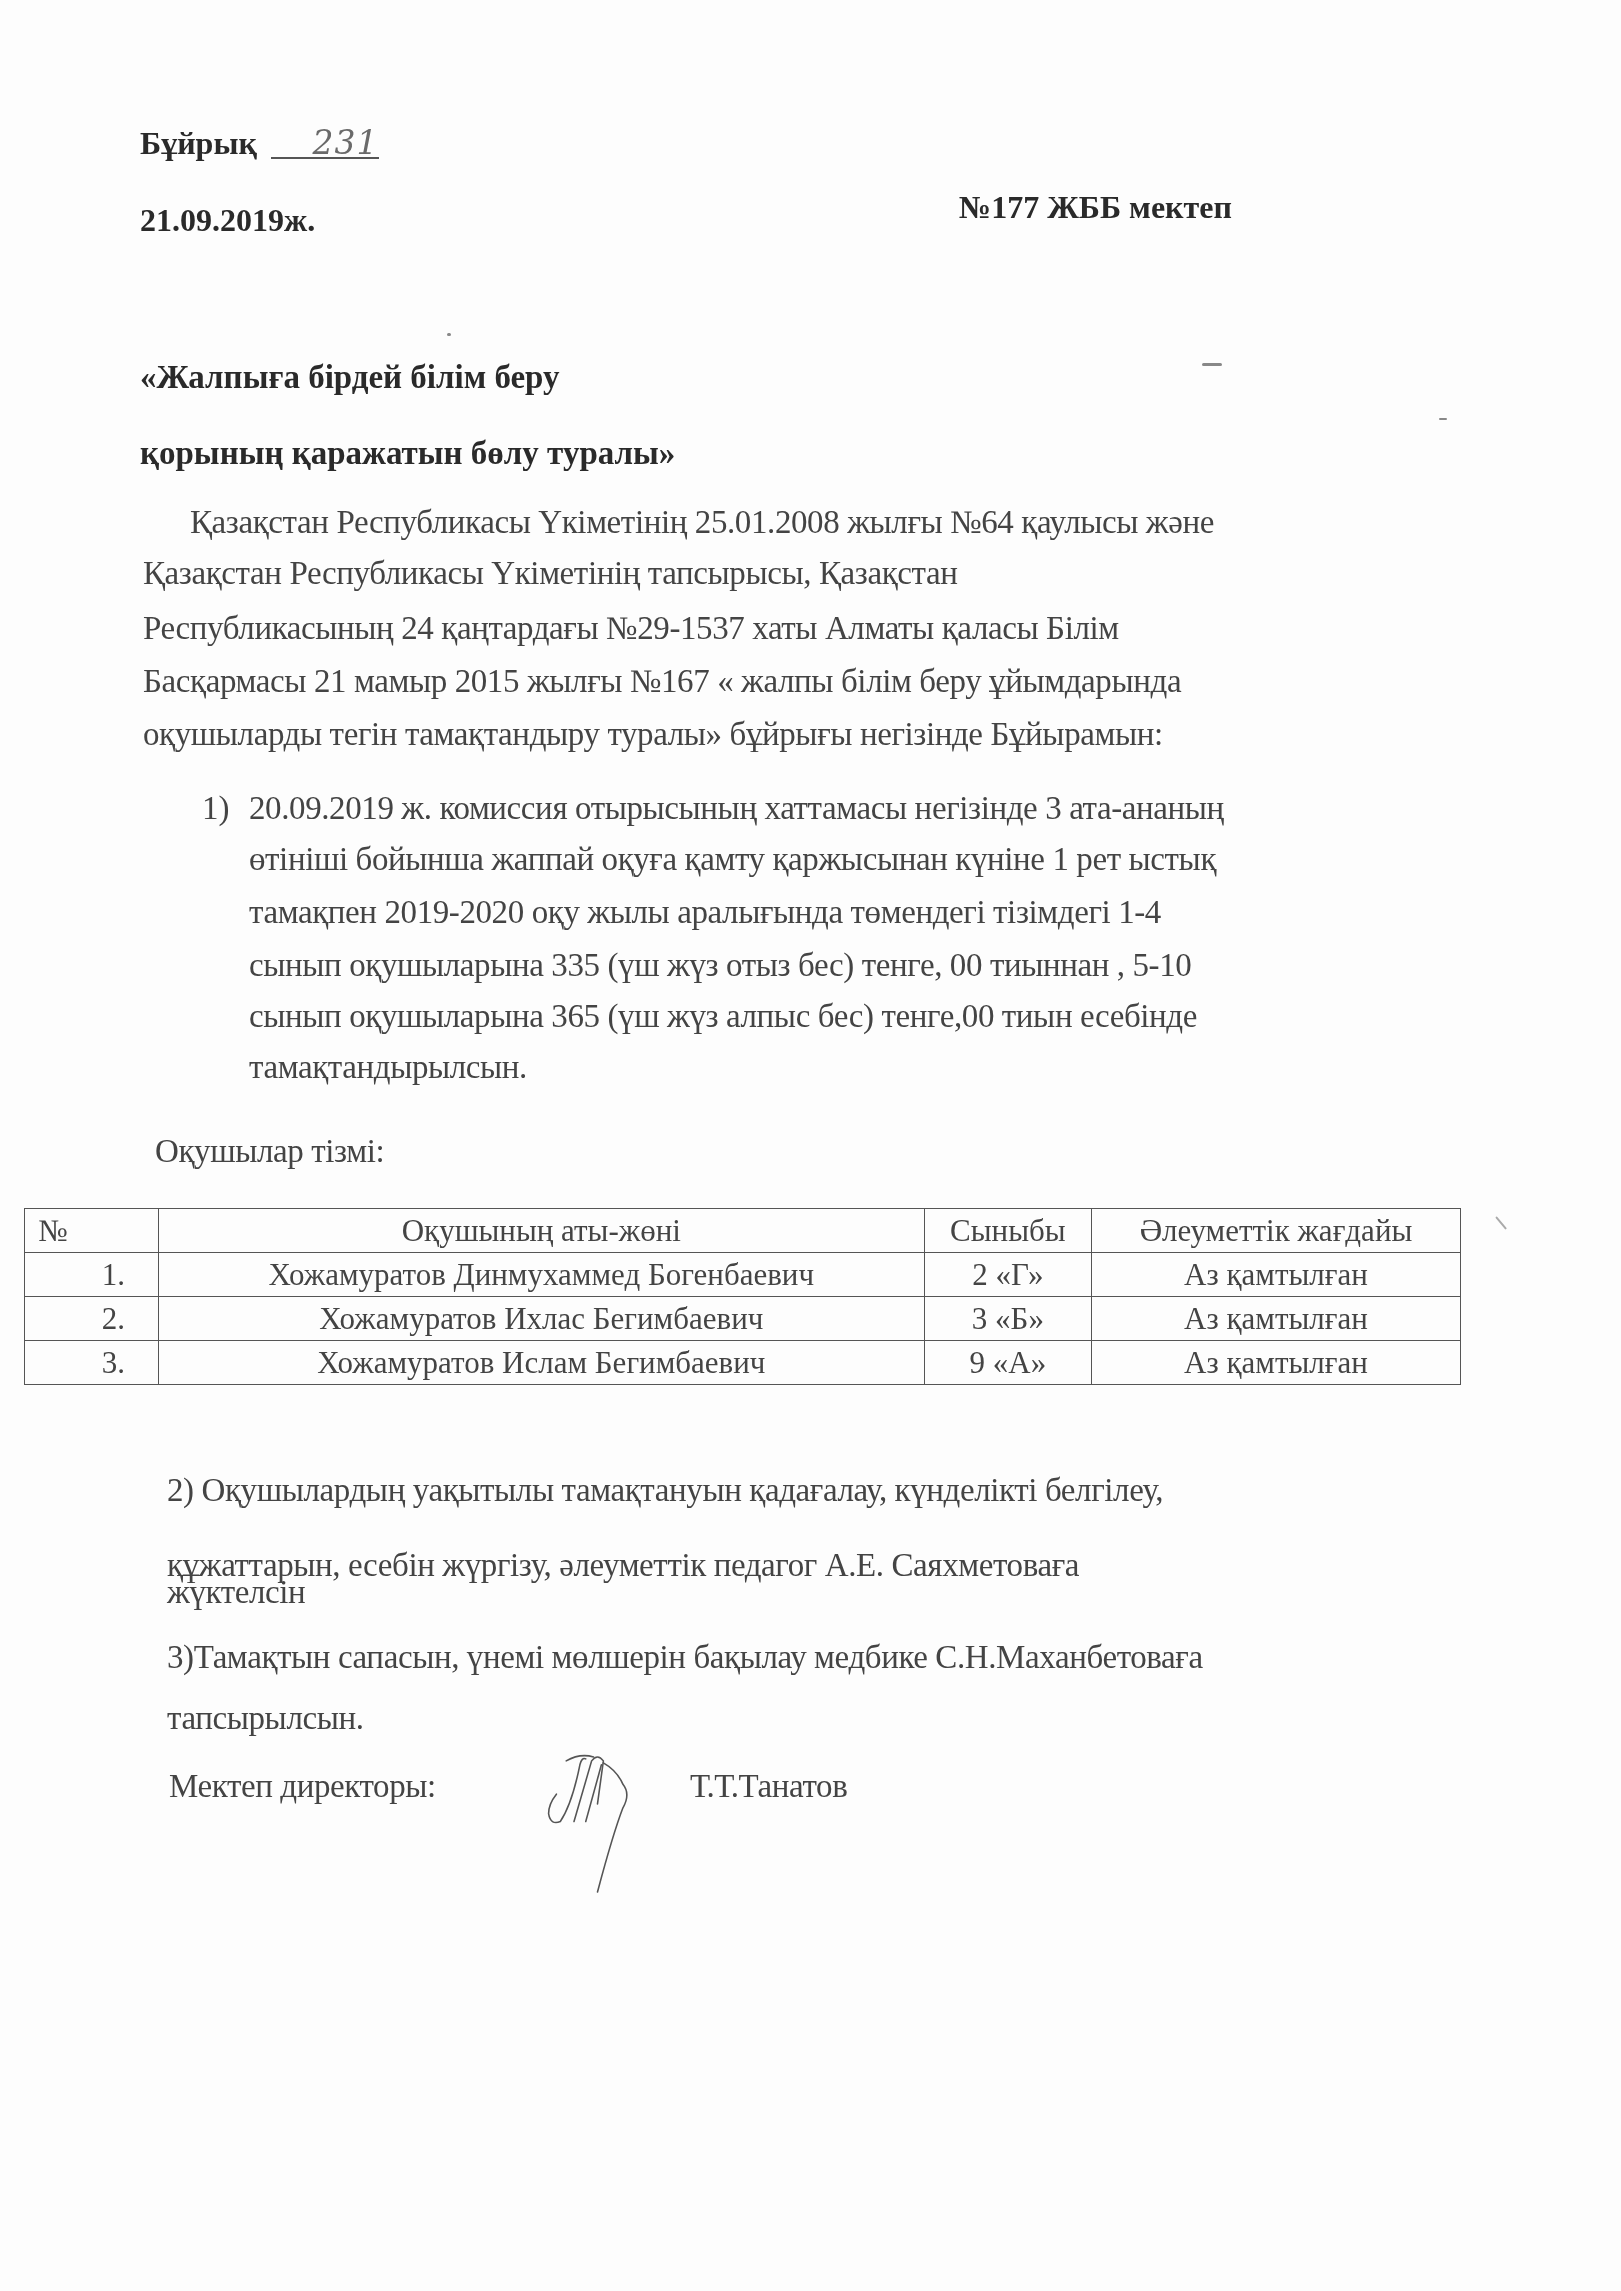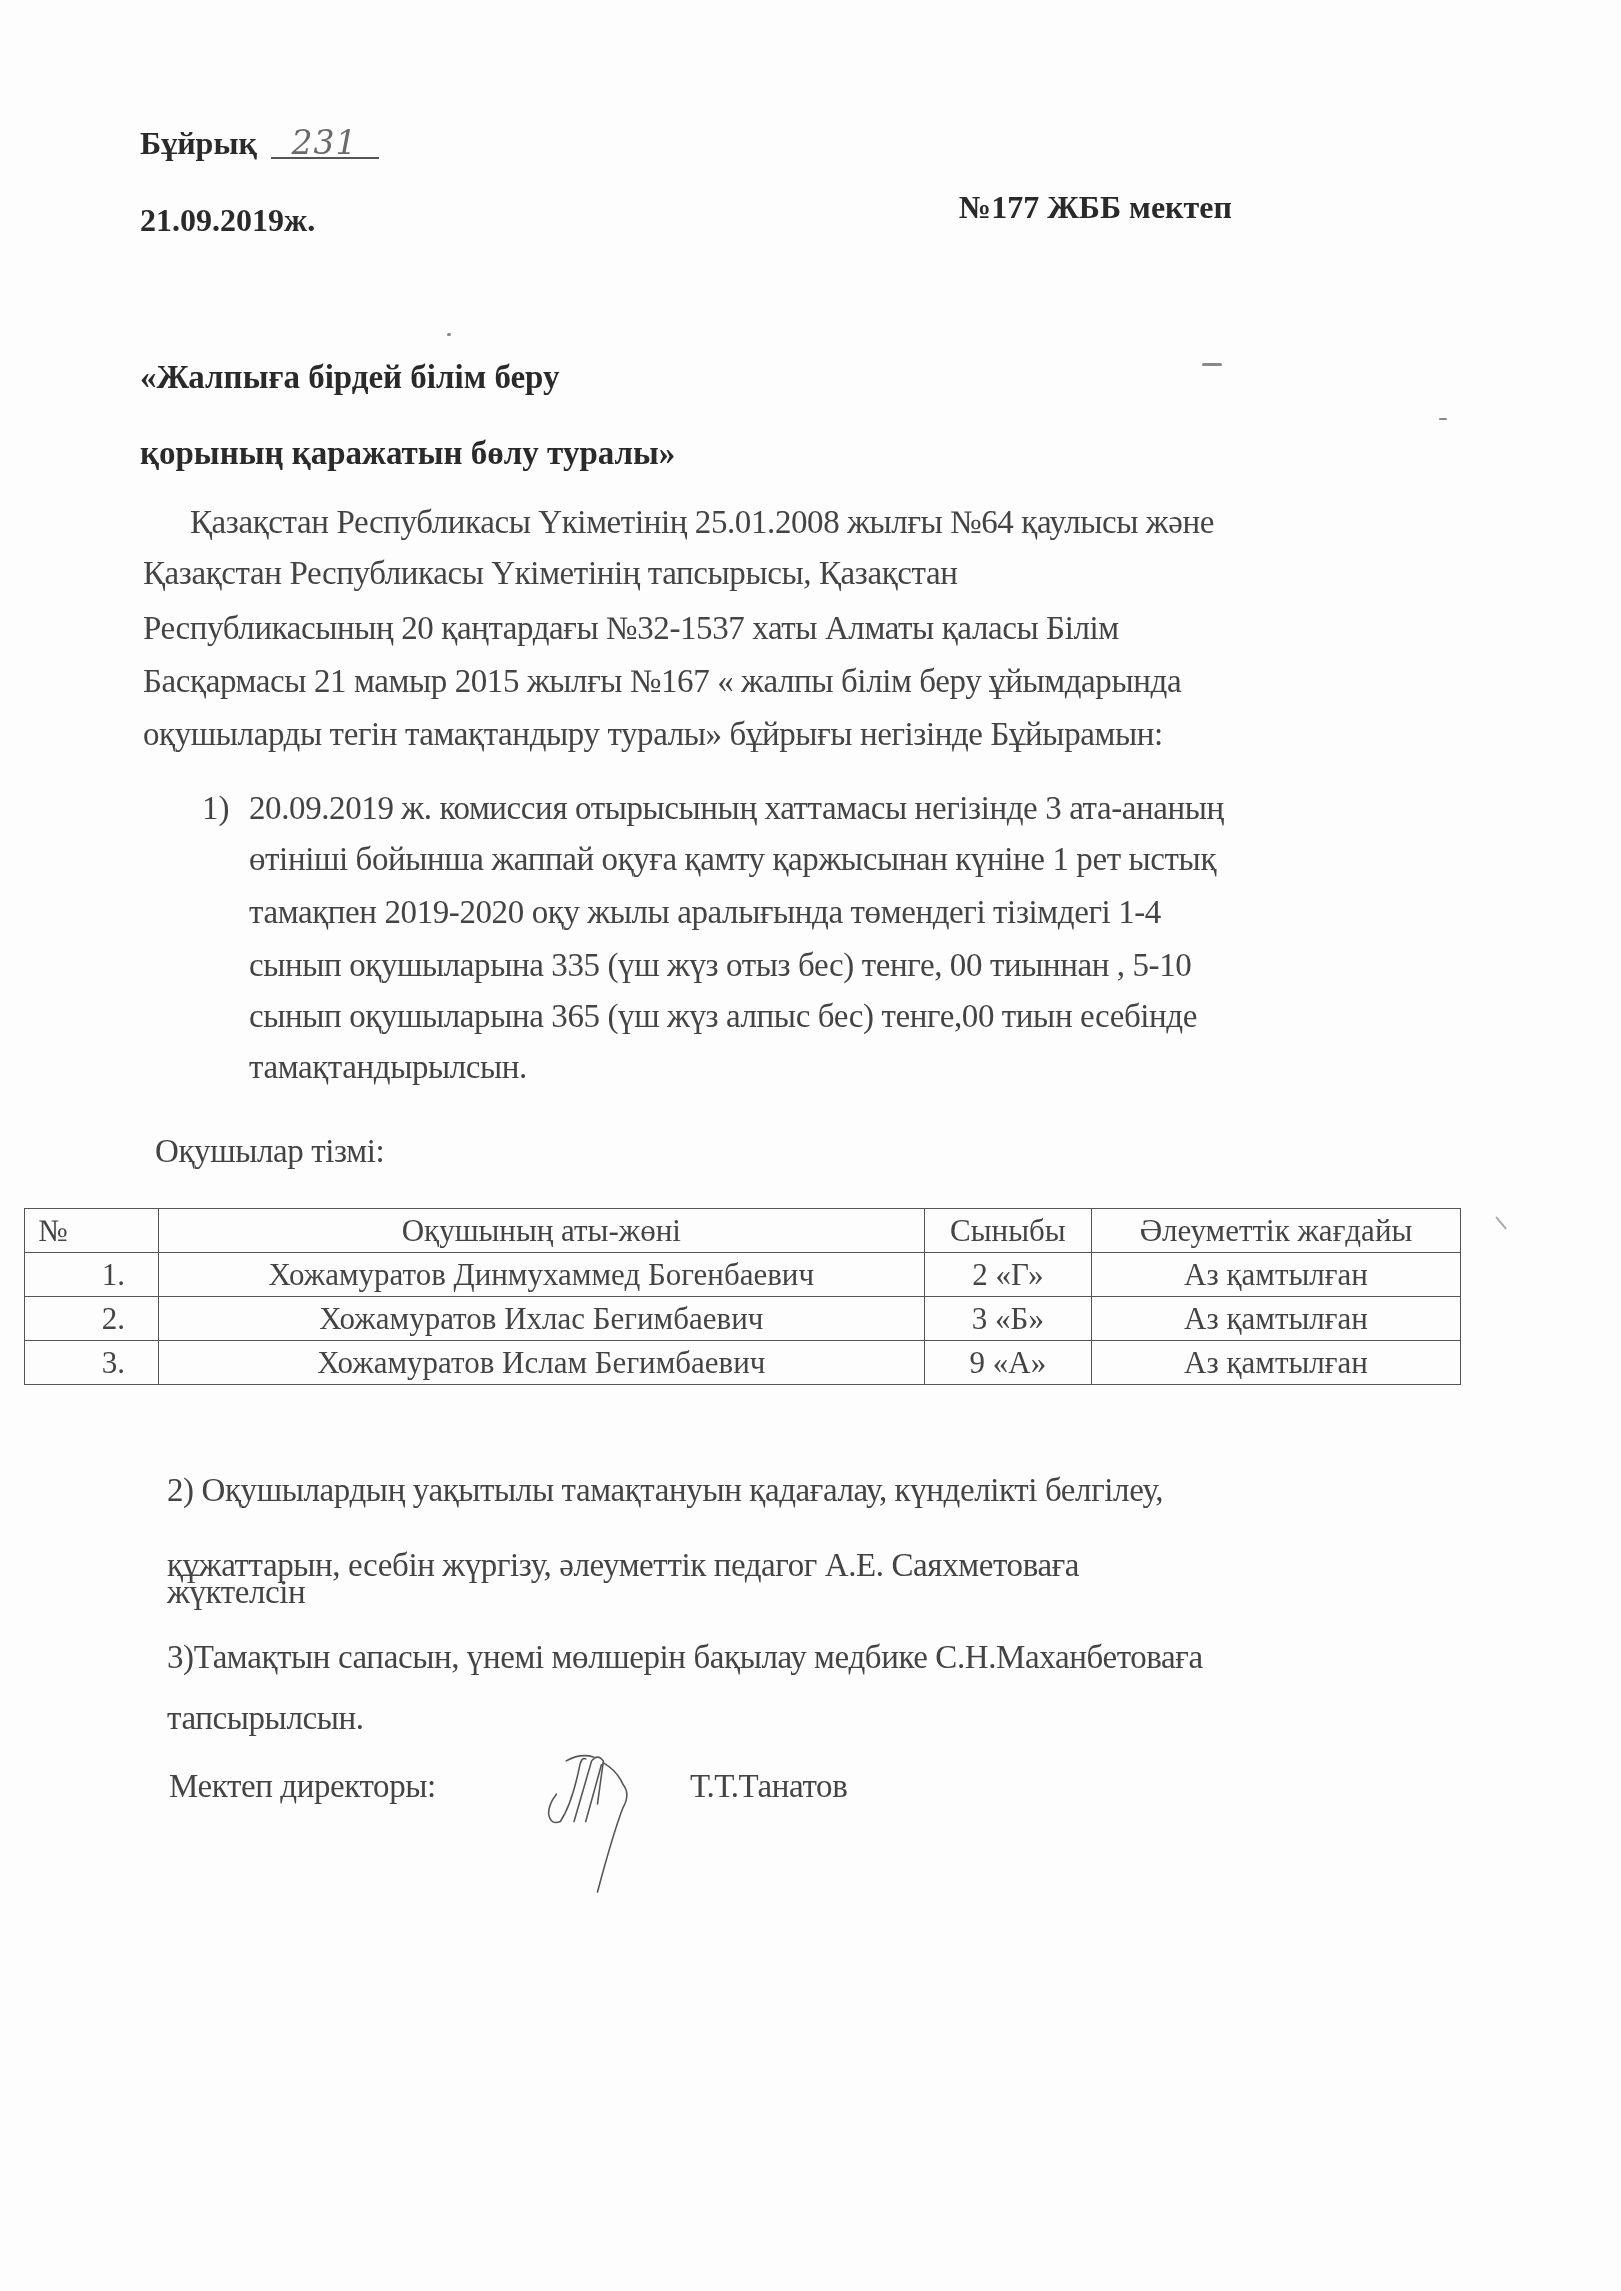--- a/index.html
+++ b/index.html
@@ -16,21 +16,21 @@
   .hdr { font-size: 32px; }
   .order-num {
     display: inline-block;
     width: 108px;
     border-bottom: 2px solid #555;
     font-family: "DejaVu Serif", serif;
     font-style: italic;
     font-weight: normal;
     font-size: 33px;
     color: #6a6a6a;
-    text-align: center;
+    text-align: right;
     margin-left: 13.7px;
     line-height: 29px;
     letter-spacing: 1px;
   }
   .title { font-size: 33px; }
   .body-line { font-size: 33px; color: #444; letter-spacing: -0.4px; }
   .list-marker { font-size: 33px; color: #444; }
   table.students {
     position: absolute;
     left: 23.5px; top: 1208px;
@@ -59,21 +59,21 @@
 </div>
 <div class="abs bold hdr" style="left:140px; top:202px;">21.09.2019ж.</div>
 <div class="abs bold hdr" style="left:959px; top:189px;">№177 ЖББ мектеп</div>
 
 <div class="abs bold title" style="left:140px; top:359px;">«Жалпыға бірдей білім беру</div>
 <div class="abs bold title" style="left:140px; top:435px;">қорының қаражатын бөлу туралы»</div>
 
 <div>
   <div class="abs body-line" style="left:143px; top:504px;margin-left:47px;">Қазақстан Республикасы Үкіметінің  25.01.2008 жылғы №64 қаулысы және</div>
   <div class="abs body-line" style="left:143px; top:555px;">Қазақстан Республикасы Үкіметінің тапсырысы, Қазақстан</div>
-  <div class="abs body-line" style="left:143px; top:610px;">Республикасының 20 қаңтардағы №32-1537 хаты Алматы қаласы Білім</div>
+  <div class="abs body-line" style="left:143px; top:610px;">Республикасының 24 қаңтардағы №29-1537 хаты Алматы қаласы Білім</div>
   <div class="abs body-line" style="left:143px; top:663px;">Басқармасы 21 мамыр 2015   жылғы №167 « жалпы білім беру ұйымдарында</div>
   <div class="abs body-line" style="left:143px; top:716px;">оқушыларды тегін тамақтандыру туралы» бұйрығы негізінде Бұйырамын:</div>
 </div>
 
 <div>
   <div class="abs list-marker" style="left:202px; top:790px;">1)</div>
   <div class="abs body-line" style="left:249px; top:790px;">20.09.2019 ж. комиссия отырысының хаттамасы негізінде 3 ата-ананың</div>
   <div class="abs body-line" style="left:249px; top:841px;">өтініші бойынша жаппай оқуға қамту қаржысынан  күніне 1 рет ыстық</div>
   <div class="abs body-line" style="left:249px; top:894px;">тамақпен 2019-2020 оқу жылы  аралығында төмендегі тізімдегі 1-4</div>
   <div class="abs body-line" style="left:249px; top:947px;">сынып оқушыларына 335 (үш жүз отыз бес) тенге, 00 тиыннан ,  5-10</div>

